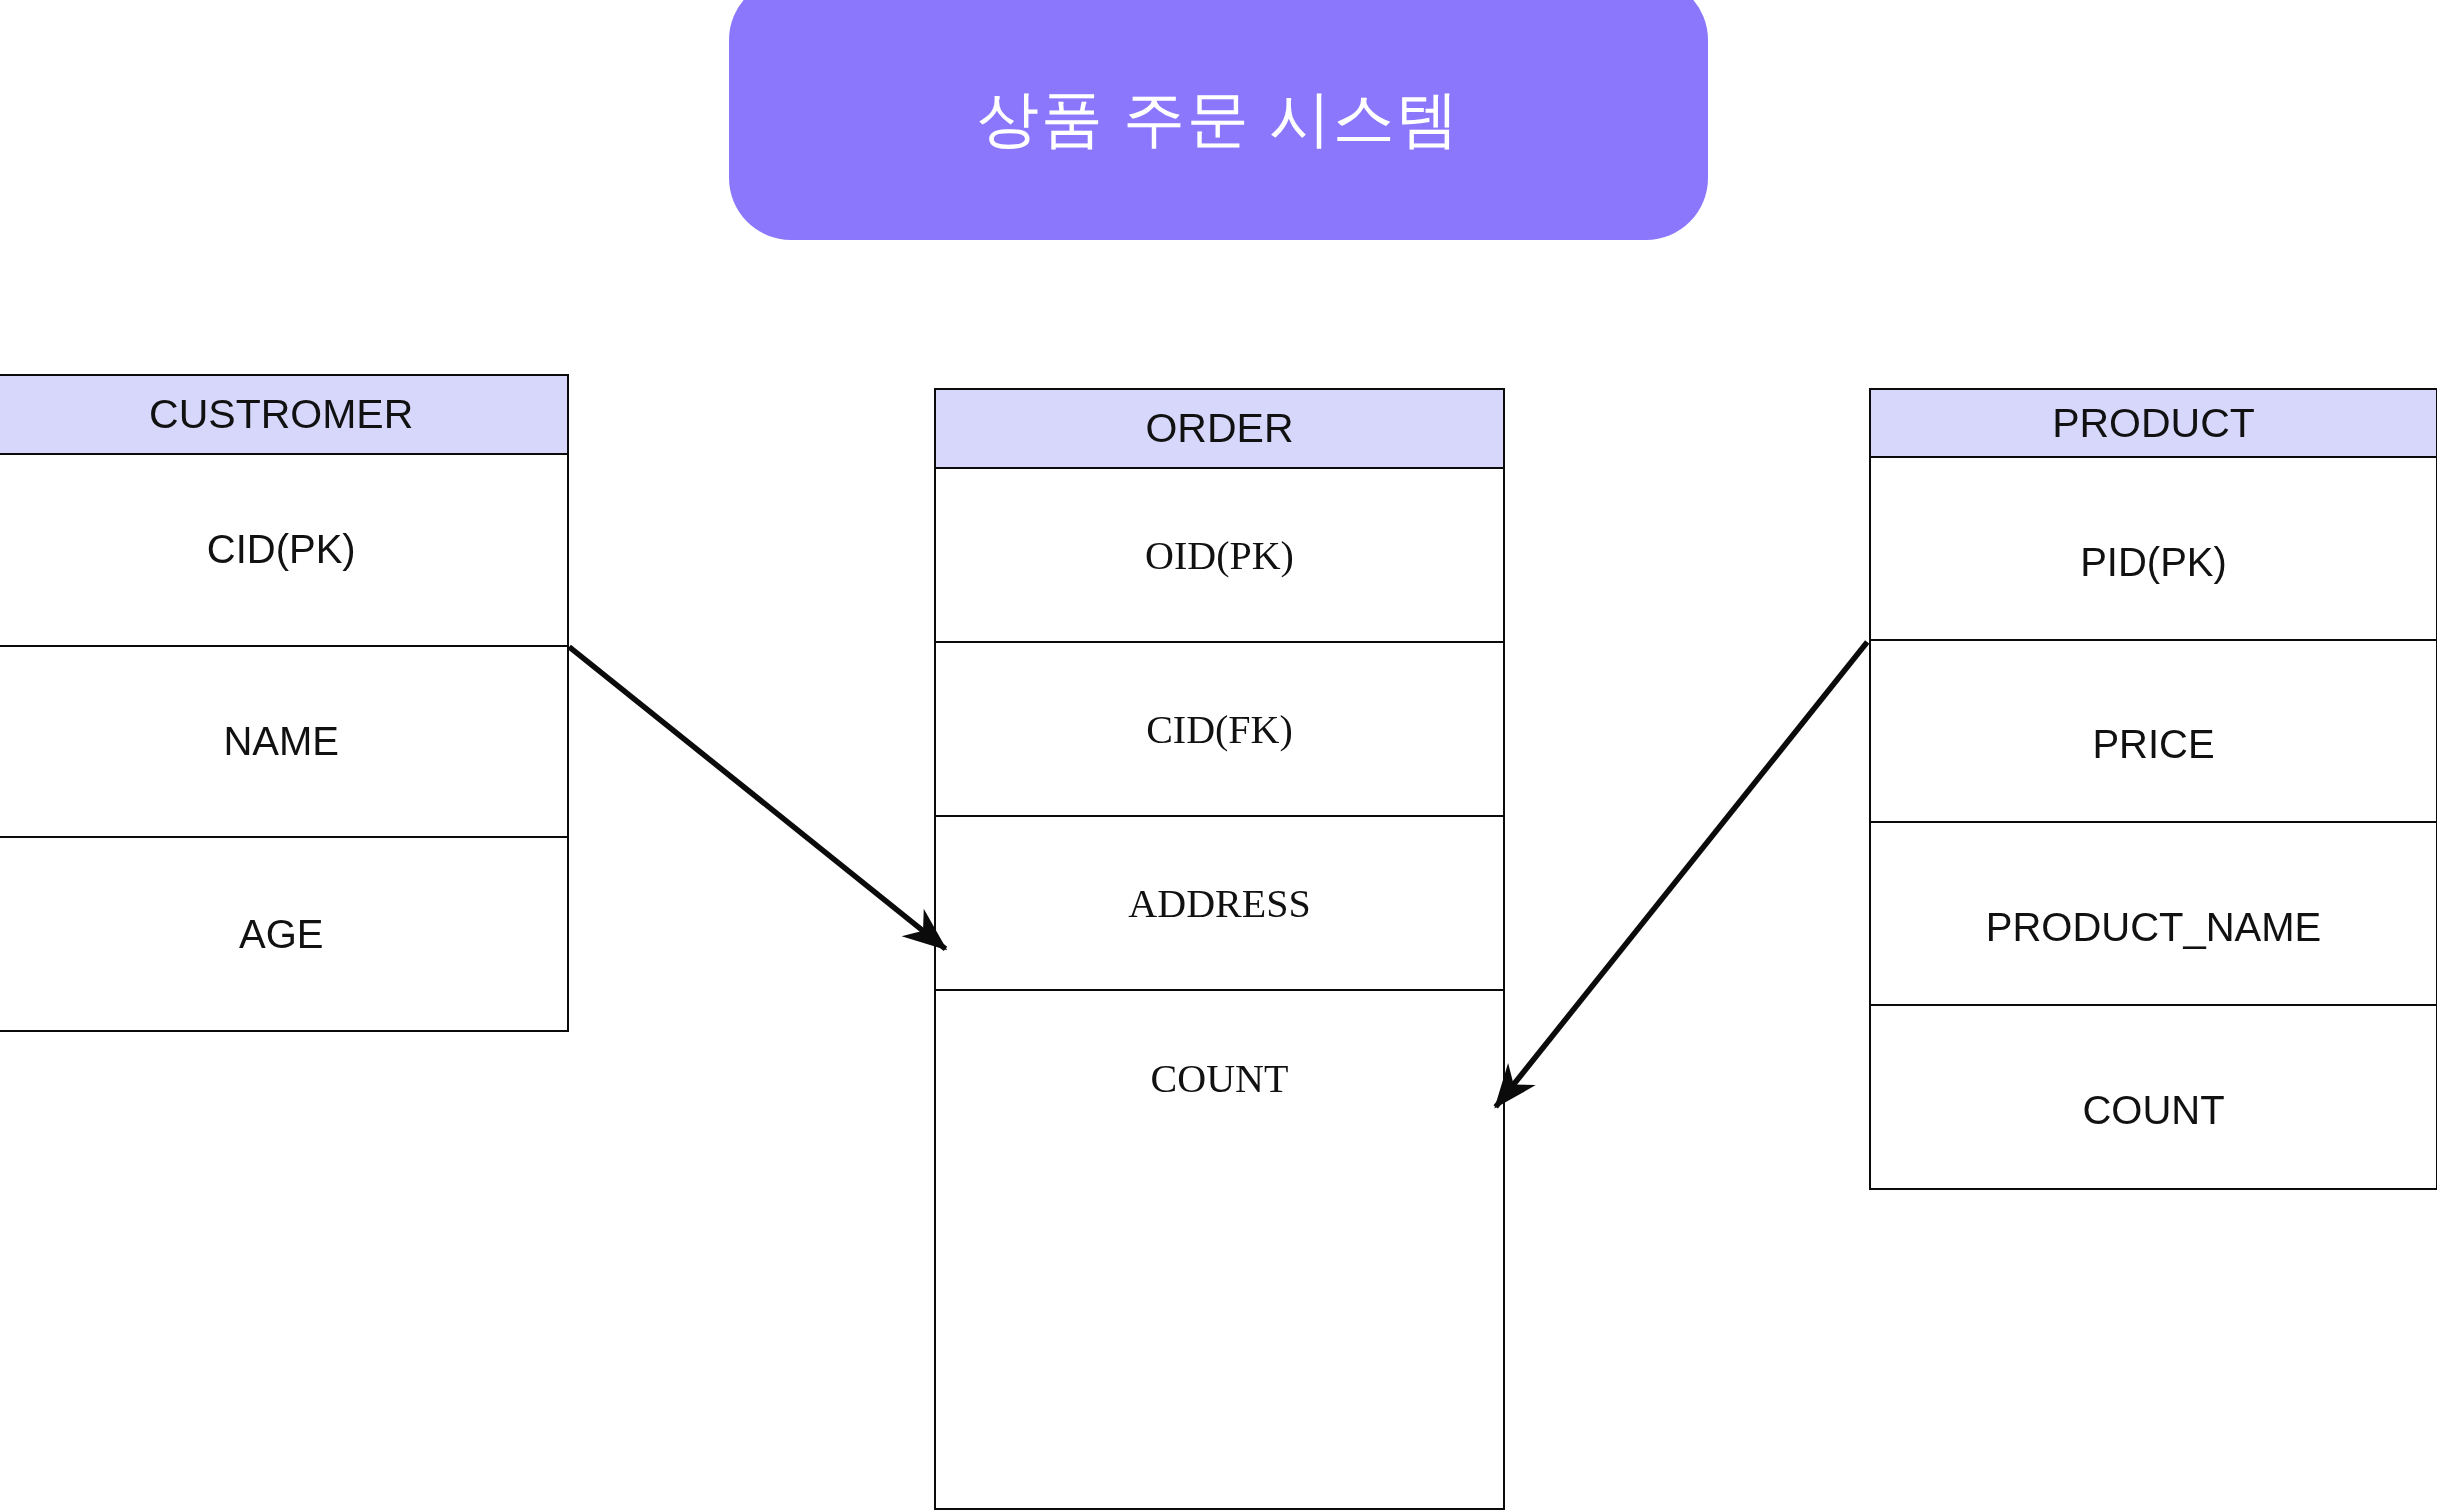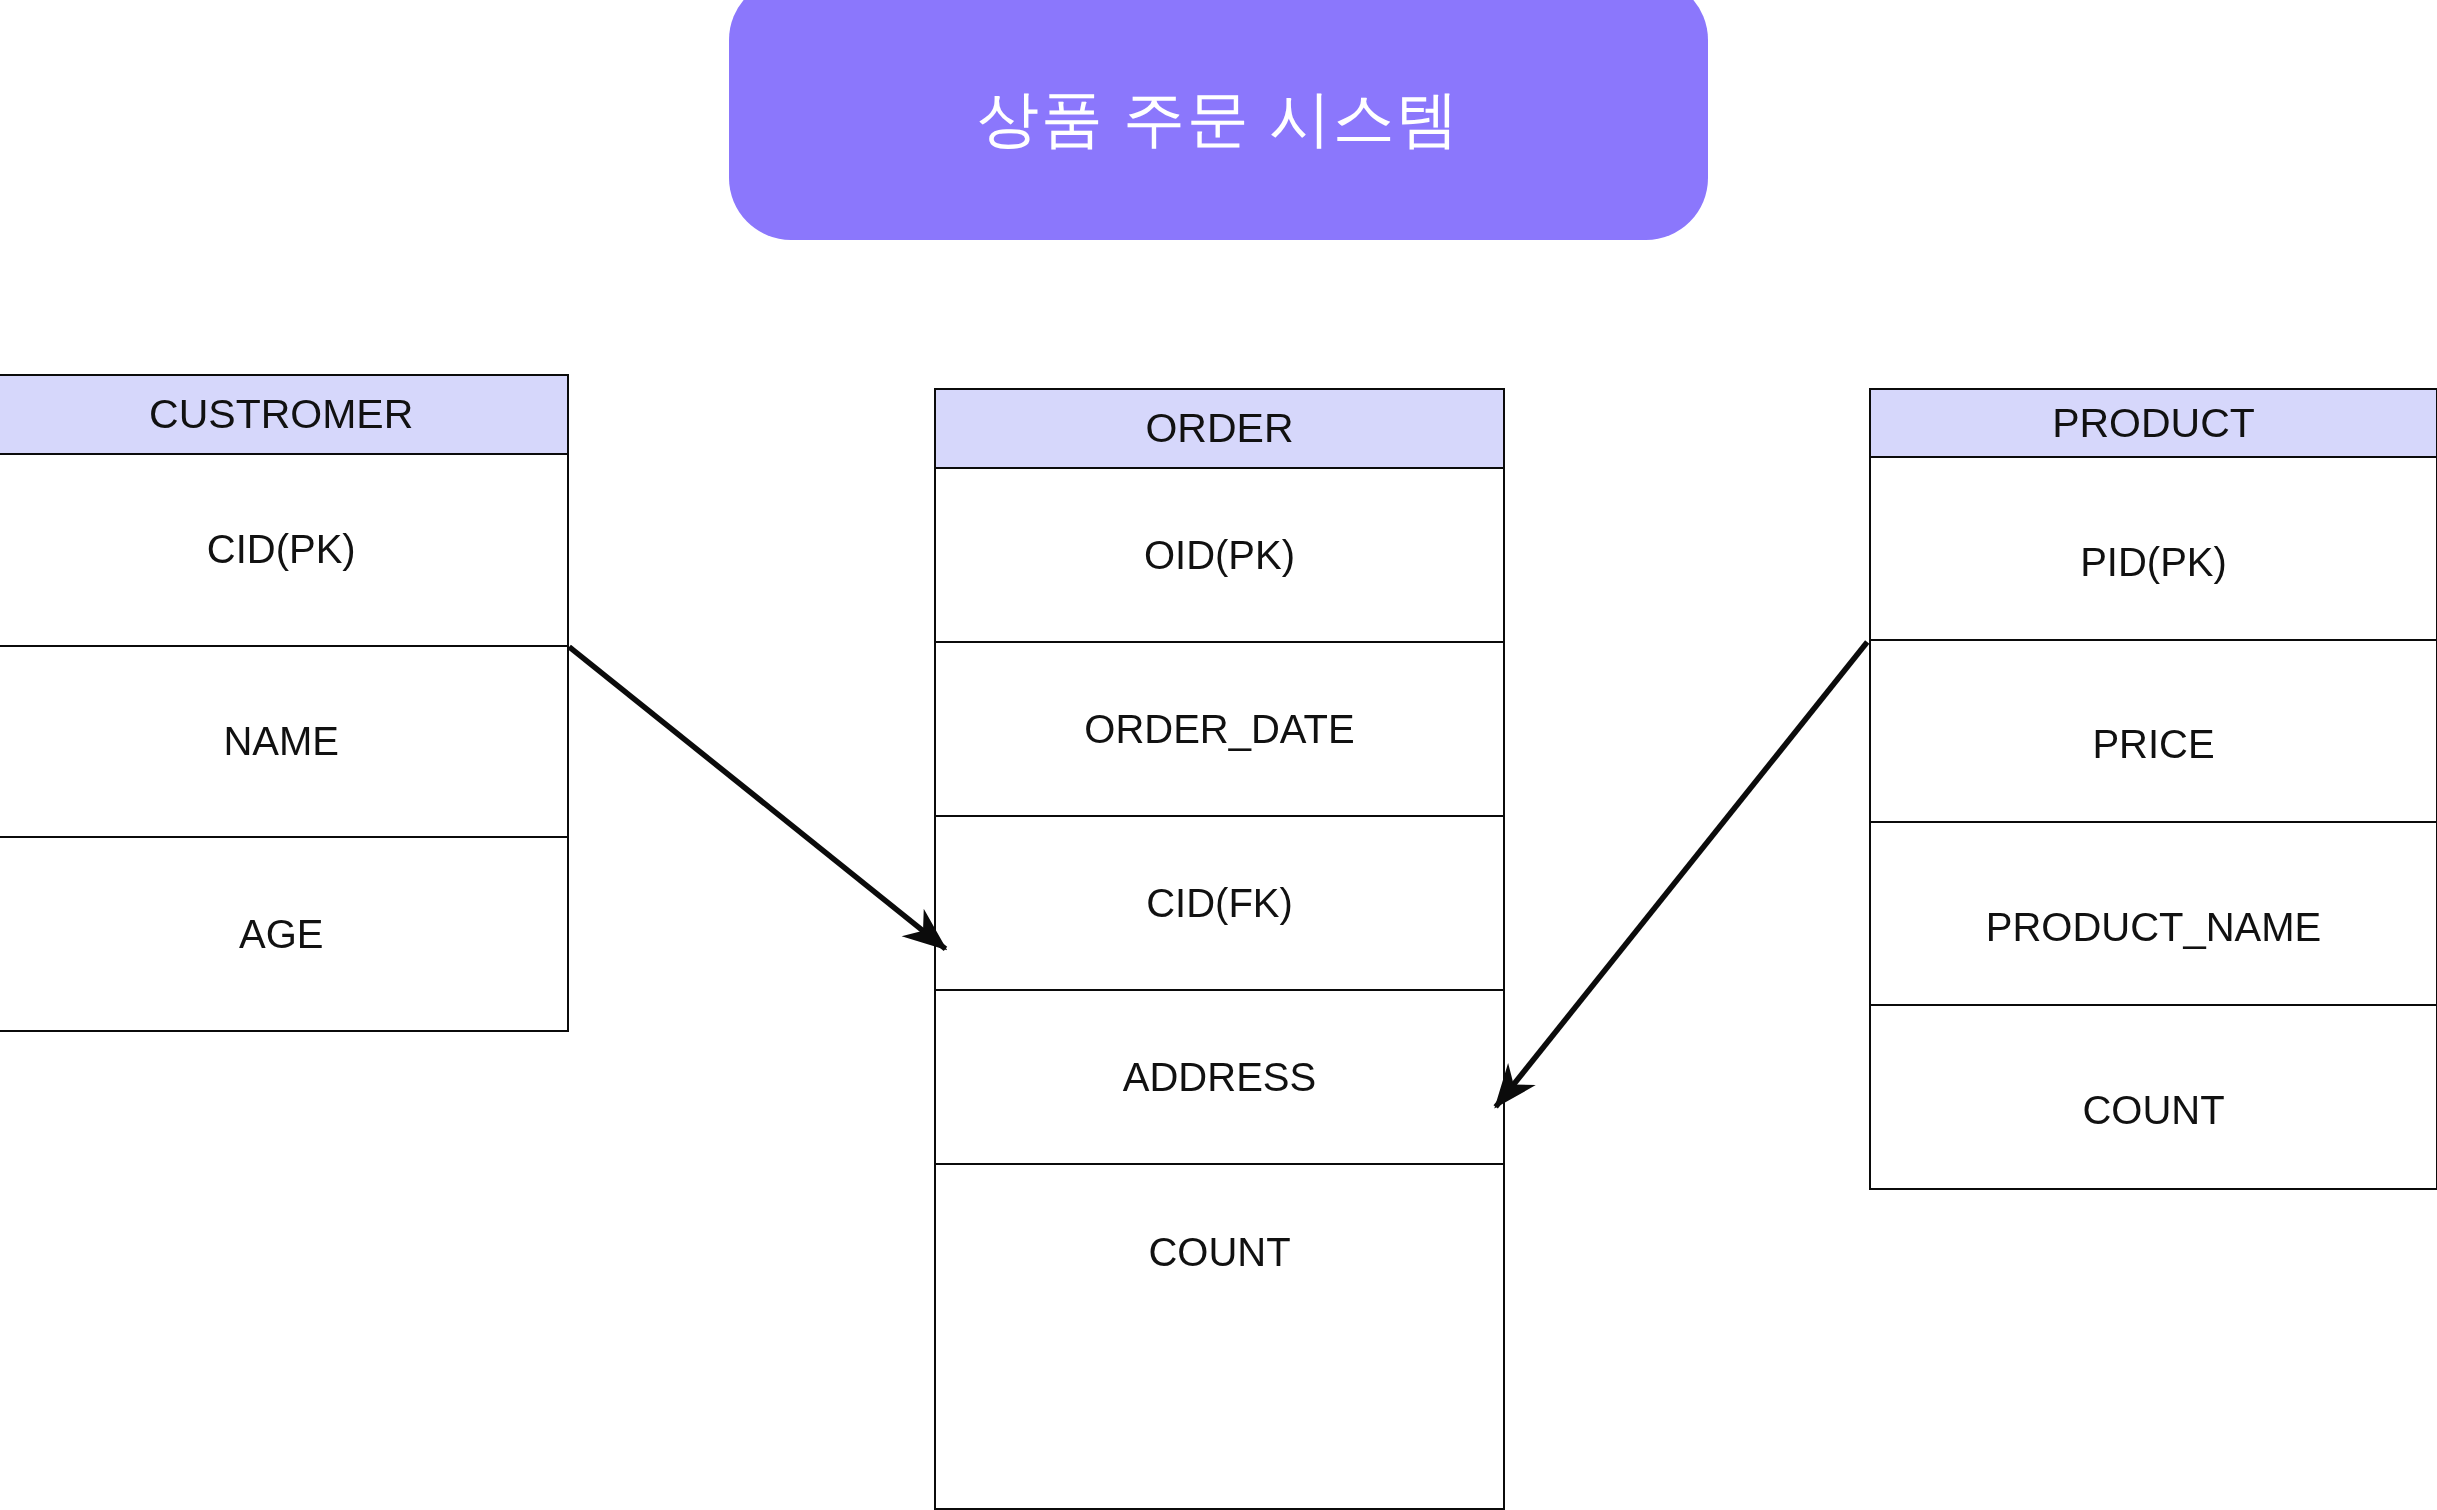--- a/index.html
+++ b/index.html
@@ -81,21 +81,21 @@
   #table-customer .entity-header { height: 79px; }
   #table-customer .entity-row { height: 192px; }
 
   #table-order {
     left: 934px;
     top: 388px;
     width: 571px;
     height: 1122px;
   }
   #table-order .entity-header { height: 79px; }
-  #table-order .entity-row { height: 174px; }
+  #table-order .entity-row { height: 174px; font-family: Liberation Serif, serif; }
 
   #table-product {
     left: 1869px;
     top: 388px;
     width: 569px;
     height: 802px;
     gap: 28px;
   }
   #table-product .entity-header { height: 79px; }
   #table-product .entity-row { height: 180px; }
@@ -120,21 +120,20 @@
 <div class="entity-table" id="table-customer">
   <div class="entity-header">CUSTROMER</div>
   <div class="entity-row">CID(PK)</div>
   <div class="entity-row">NAME</div>
   <div class="entity-row last">AGE</div>
 </div>
 
 <div class="entity-table" id="table-order">
   <div class="entity-header">ORDER</div>
   <div class="entity-row">OID(PK)</div>
-  <div class="entity-row">ORDER_DATE</div>
   <div class="entity-row">CID(FK)</div>
   <div class="entity-row">ADDRESS</div>
   <div class="entity-row last">COUNT</div>
 </div>
 
 <div class="entity-table" id="table-product">
   <div class="entity-header">PRODUCT</div>
   <div class="entity-row">PID(PK)</div>
   <div class="entity-row">PRICE</div>
   <div class="entity-row">PRODUCT_NAME</div>

